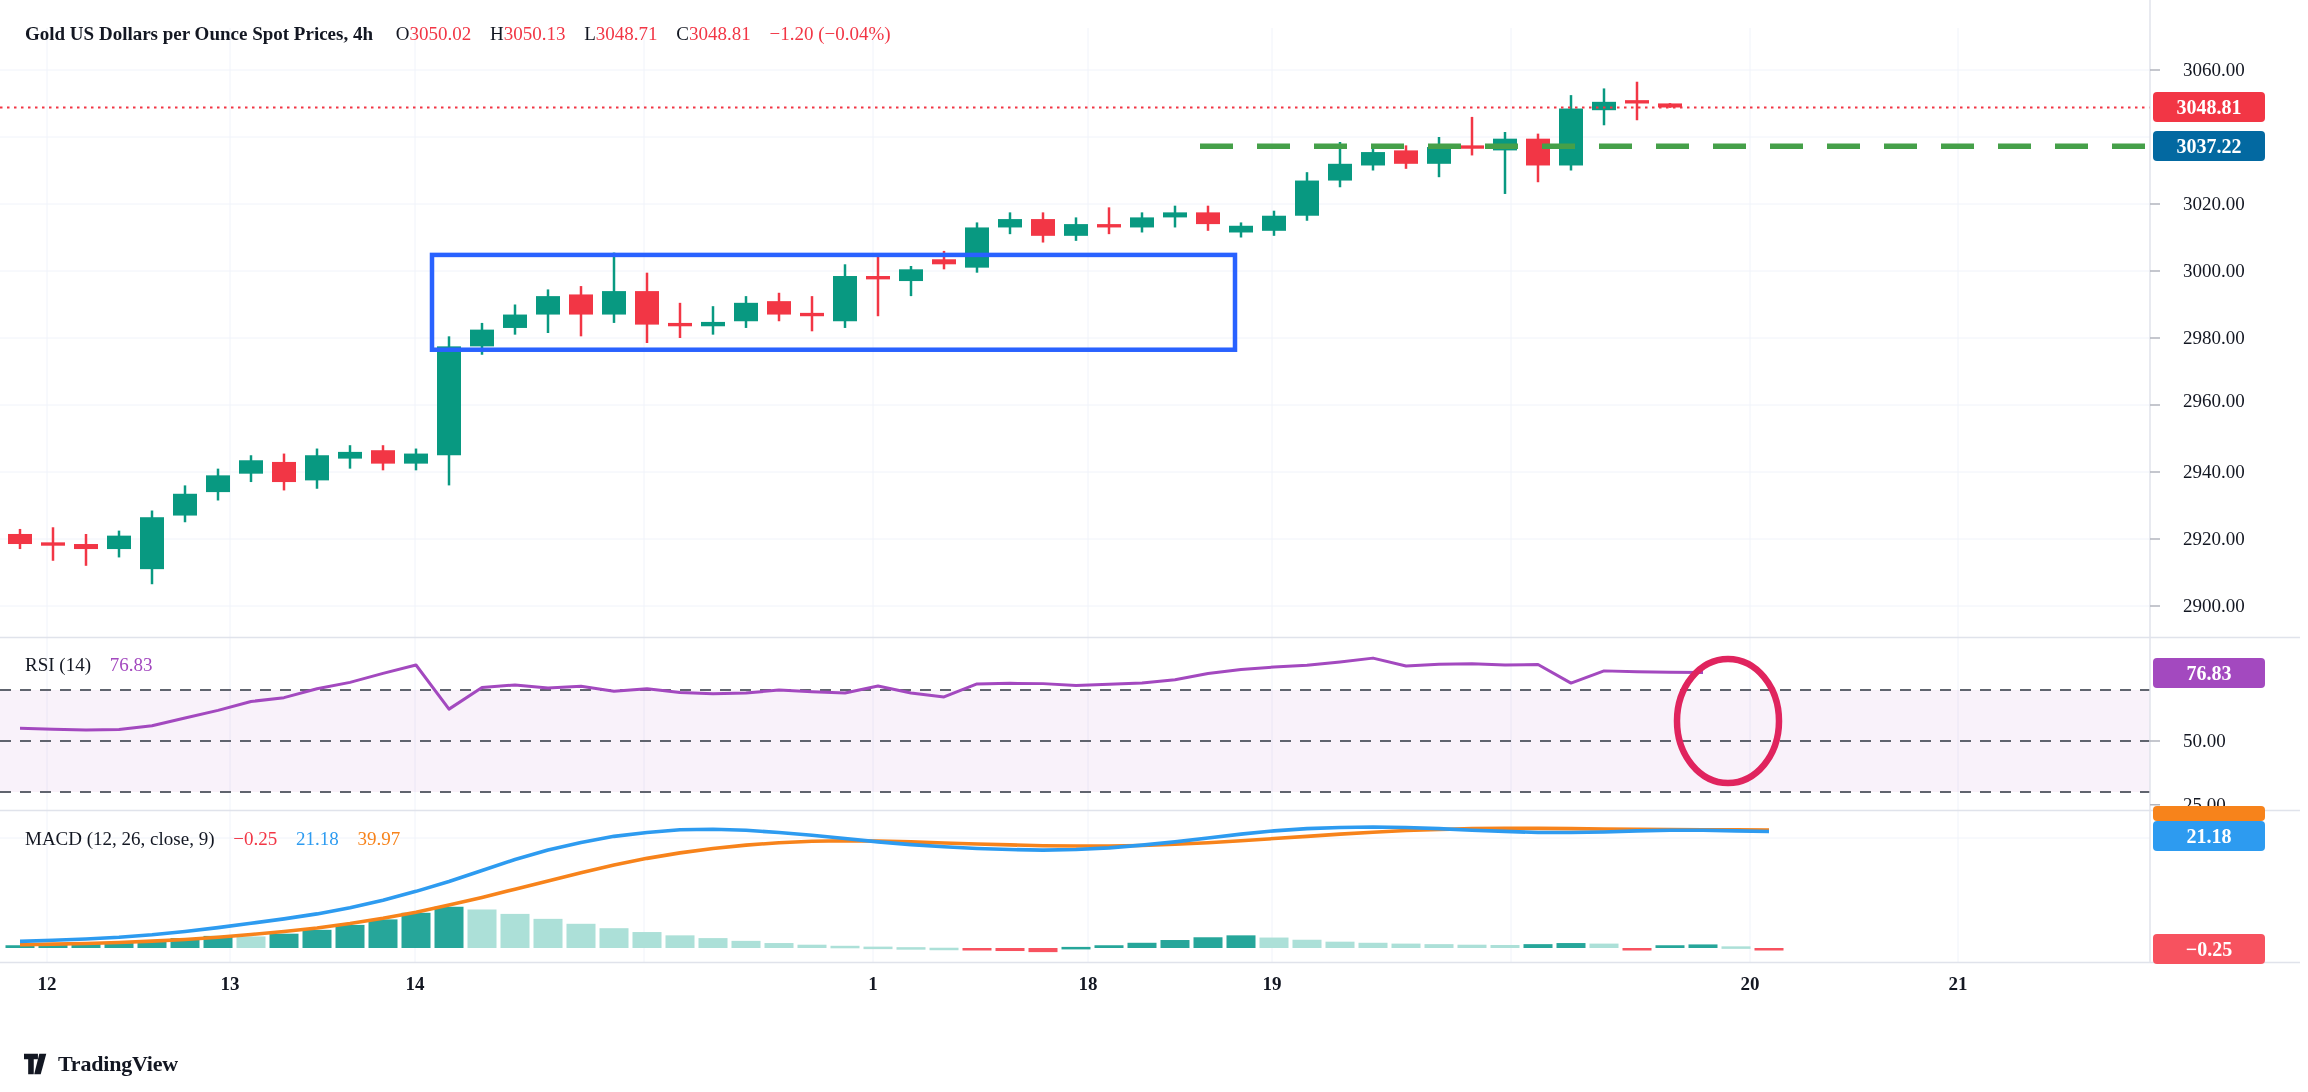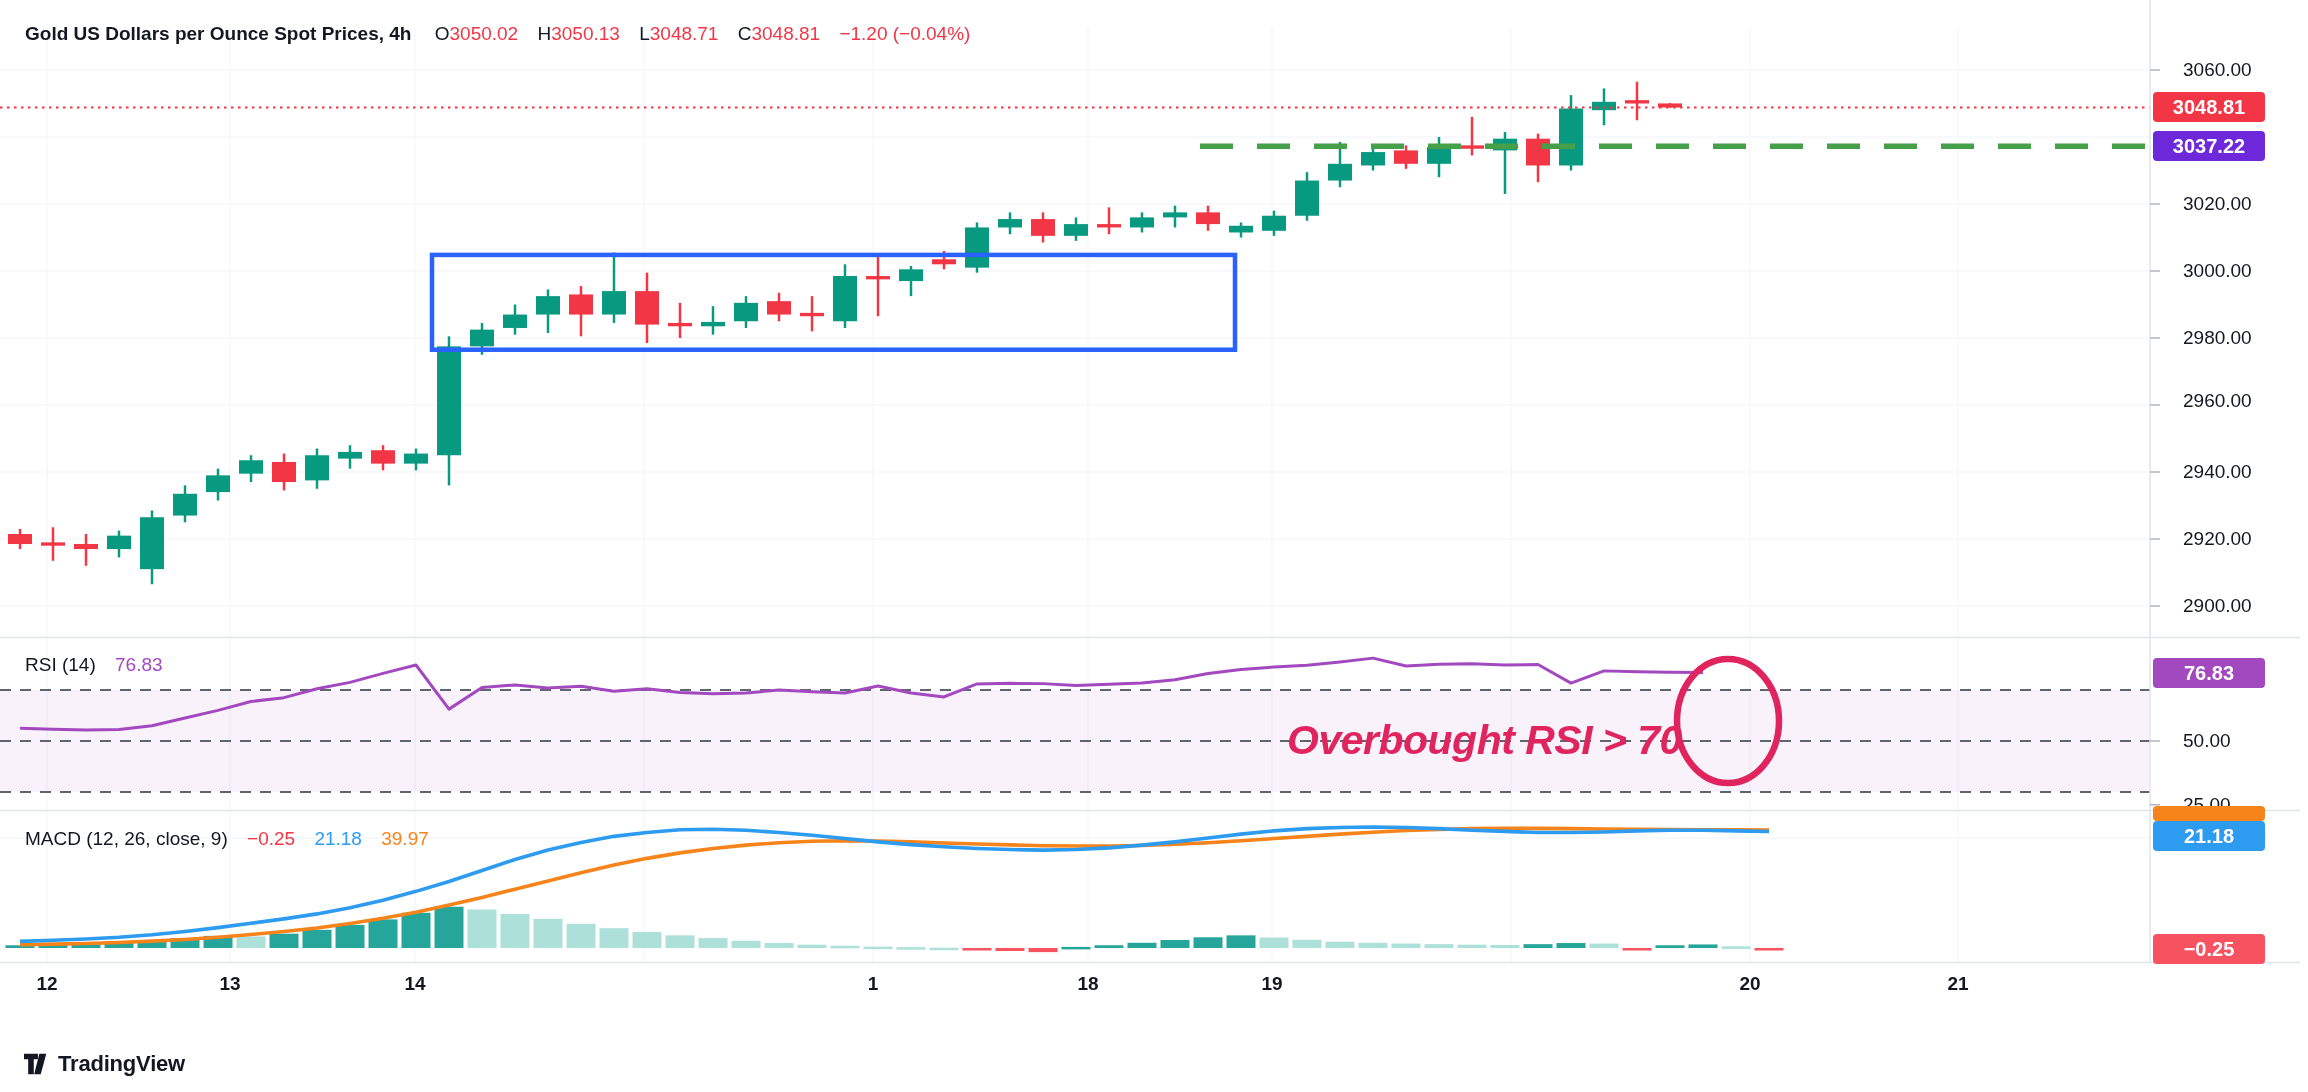--- a/index.html
+++ b/index.html
@@ -1,17 +1,17 @@
 <!DOCTYPE html>
 <html><head>
 <meta charset="utf-8">
 <style>
   html,body{margin:0;padding:0;background:#fff;}
   #root{position:relative;width:2300px;height:1092px;background:#fff;overflow:hidden;
-        font-family:Liberation Sans, sans-serif;color:#131722;}
+        font-family:Liberation Serif, serif;color:#131722;}
   #chart-svg{position:absolute;left:0;top:0;}
   .legend{position:absolute;z-index:5;font-size:19px;white-space:nowrap;color:#131722;}
   .legend .sym{font-weight:700;}
   .legend .lbl{margin-left:14px;}
   .legend .lbl0{margin-left:18px;}
   .v-red{color:#f23645;}
   .v-blue{color:#2d9bf0;}
   .v-orange{color:#f7831b;}
   .v-purple{color:#a349bf;margin-left:14px;}
   .badge{position:absolute;left:2153px;width:112px;height:30px;border-radius:4px;z-index:6;
@@ -354,24 +354,23 @@
     <span class="v-purple">76.83</span>
   </div>
 
   <div class="legend" style="left:25px;top:828px;">
     <span>MACD (12, 26, close, 9)</span>
     <span class="lbl v-red">−0.25</span>
     <span class="lbl v-blue">21.18</span>
     <span class="lbl v-orange">39.97</span>
   </div>
 
-  <div class="callout">Overbought RSI &gt; 70</div>
 
   <div class="badge" style="top:92px;background:#f23645;">3048.81</div>
-  <div class="badge" style="top:131px;background:#6d28d9;">3037.22</div>
+  <div class="badge" style="top:131px;background:#0369a1;">3037.22</div>
   <div class="badge" style="top:658px;background:#a349bf;">76.83</div>
   <div class="badge" style="top:806px;height:15px;background:#f7831b;border-radius:4px 4px 4px 4px;"></div>
   <div class="badge" style="top:821px;background:#2d9bf0;">21.18</div>
   <div class="badge" style="top:934px;background:#f7525f;">−0.25</div>
 
   <div id="yticks">
       <div class="ytick" style="top: 59px;">3060.00</div>
       <div class="ytick" style="top: 193px;">3020.00</div>
       <div class="ytick" style="top: 260px;">3000.00</div>
       <div class="ytick" style="top: 327px;">2980.00</div>

